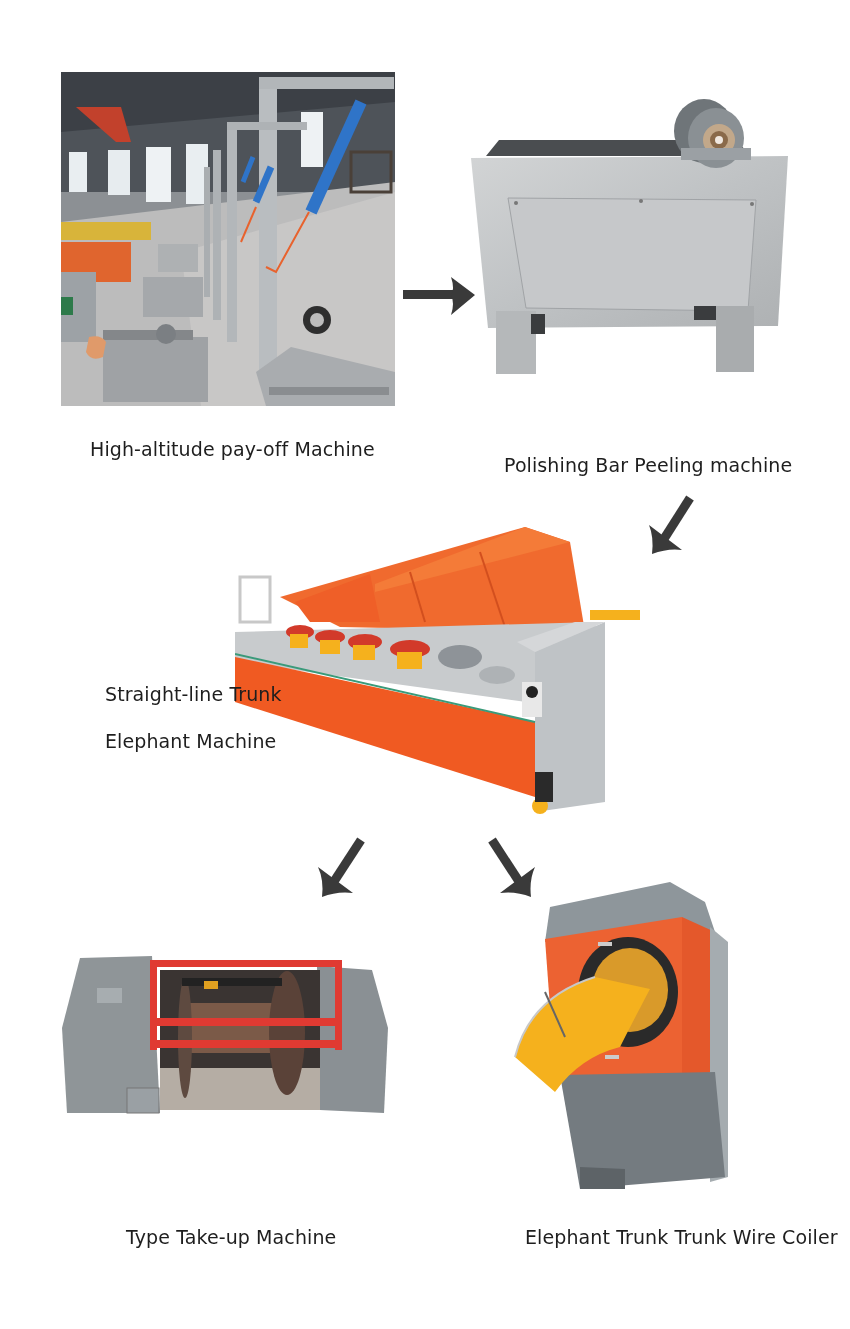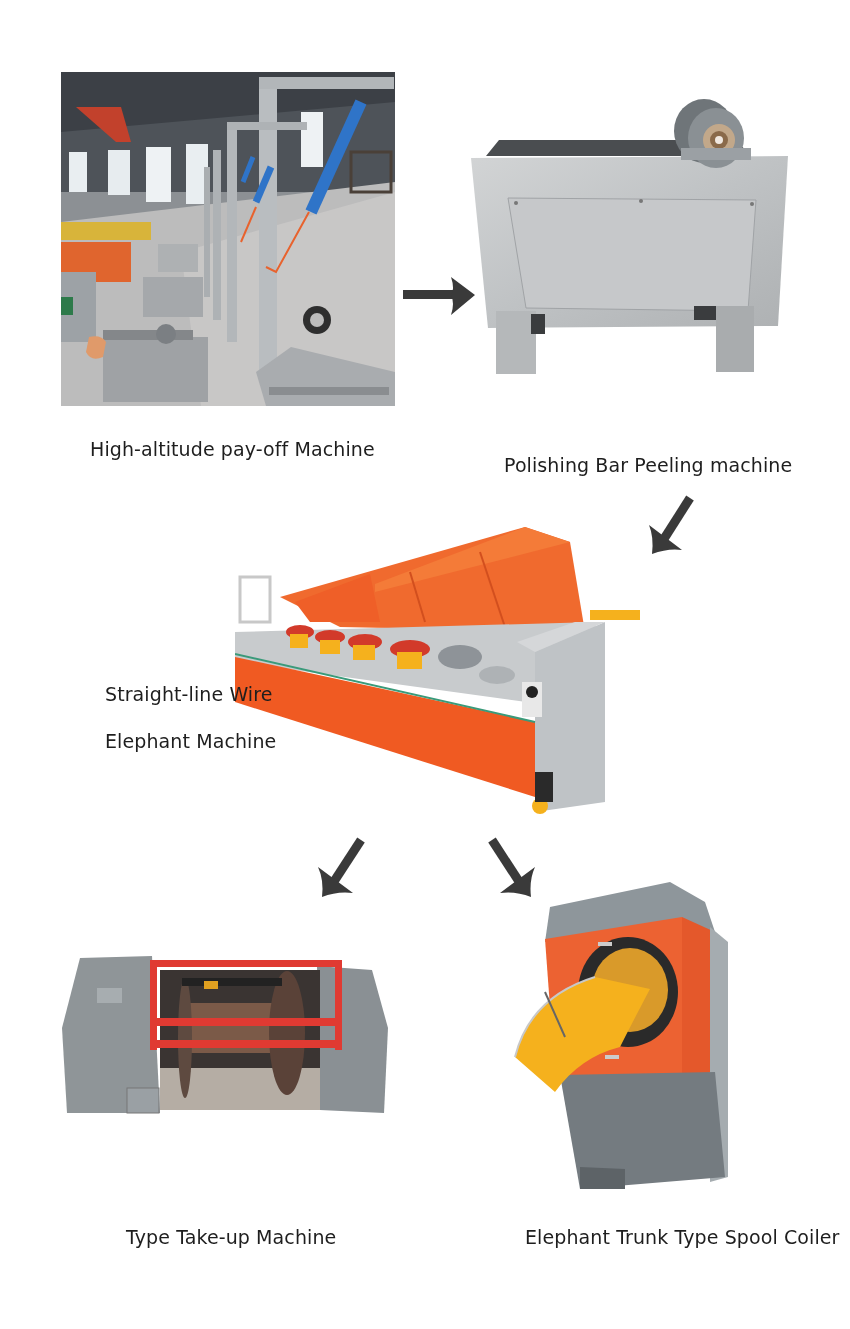--- a/index.html
+++ b/index.html
@@ -154,21 +154,21 @@
     <rect x="100" y="195" width="20" height="8" fill="#f05a22"></rect>
     <rect x="60" y="180" width="18" height="7" fill="#f05a22"></rect>
 
     <rect x="287" y="160" width="20" height="35" fill="#e8e8e8"></rect>
     <circle cx="297" cy="170" r="6" fill="#222"></circle>
     <circle cx="305" cy="284" r="8" fill="#f5b11d"></circle>
     <rect x="300" y="250" width="18" height="30" fill="#2a2a2a"></rect>
   </svg>
 </div>
 
-<div class="label" style="left:105px;top:683px;">Straight-line Wire</div>
+<div class="label" style="left:105px;top:683px;">Straight-line Trunk</div>
 <div class="label" style="left:105px;top:730px;">Elephant Machine</div>
 
 <div class="abs" style="left:315px;top:835px;">
   <svg width="52" height="66" viewBox="0 0 52 66">
     <line x1="46" y1="5" x2="18" y2="48" stroke="#3a3a3a" stroke-width="9"></line>
     <path d="M3,32 Q9,45 7,62 Q22,56 38,58 Z" fill="#3a3a3a"></path>
   </svg>
 </div>
 
 <div class="abs" style="left:486px;top:835px;">
@@ -225,13 +225,13 @@
     <path d="M5,180 Q20,120 85,100 L140,112 Q120,150 110,170 Q70,180 45,215 Z" fill="#f5b11d"></path>
     <path d="M5,180 Q20,120 85,100" stroke="#c8c8c8" stroke-width="2" fill="none"></path>
     <line x1="35" y1="115" x2="55" y2="160" stroke="#666" stroke-width="2"></line>
 
     <rect x="88" y="65" width="14" height="4" fill="#ccc"></rect>
     <rect x="95" y="178" width="14" height="4" fill="#ccc"></rect>
   </svg>
 </div>
 
 <div class="label" style="left:126px;top:1226px;">Type Take-up Machine</div>
-<div class="label" style="left:525px;top:1226px;">Elephant Trunk Type Spool Coiler</div>
+<div class="label" style="left:525px;top:1226px;">Elephant Trunk Trunk Wire Coiler</div>
 
 </body></html>

